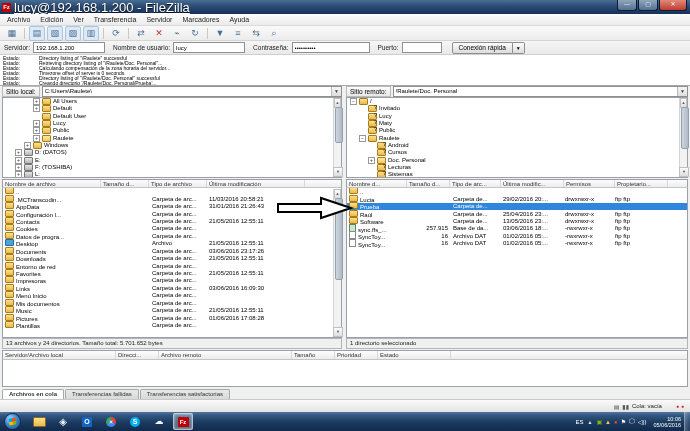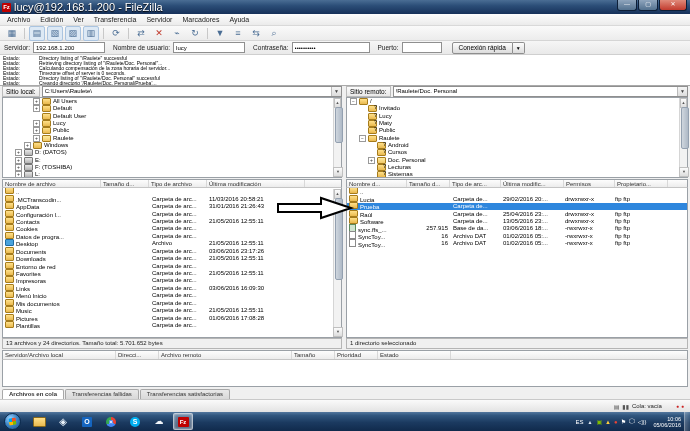--- a/index.html
+++ b/index.html
@@ -3,21 +3,21 @@
 <meta charset="utf-8">
 <style>
   html,body{margin:0;padding:0;}
   body{font-family:"Liberation Sans",sans-serif;background:#000;}
   #screen{position:relative;width:690px;height:431px;overflow:hidden;background:#f0f0f0;}
   .abs{position:absolute;box-sizing:border-box;}
 
   
   #titlebar{left:0;top:0;width:690px;height:14px;background:linear-gradient(180deg,#4a6d94 0%,#2c4e78 40%,#17315a 100%);color:#fff;display:flex;align-items:center;}
   #titlebar .appico{width:9px;height:9px;margin:0 3px 0 2px;background:#bf0000;color:#fff;font-size:6px;font-weight:bold;text-align:center;line-height:9px;border-radius:1px;}
-  #titlebar .title{font-size:11px;text-shadow:0 1px 1px #000;}
+  #titlebar .title{font-size:13px;text-shadow:0 1px 1px #000;text-decoration:underline;}
   .winbtns{position:absolute;right:3px;top:0;display:flex;}
   .winbtn{width:18px;height:10px;font-size:6px;line-height:9px;text-align:center;color:#fff;border:1px solid #0d1f38;border-top:none;background:linear-gradient(#8fa5bd,#53718f);border-radius:0 0 3px 3px;margin-left:1px;}
   .winbtn.close{background:linear-gradient(#e08a7a,#c23b2e);width:26px;}
 
   
   #menubar{left:0;top:14px;width:690px;height:12px;background:linear-gradient(#fdfdfd,#ebebeb);border-bottom:1px solid #d9d9d9;display:flex;align-items:center;padding-left:2px;}
   .menu-item{font-size:7px;color:#222;padding:0 5px;line-height:12px;}
 
   
   #toolbar{left:0;top:26px;width:690px;height:15px;background:linear-gradient(#fafafa,#ececec);border-bottom:1px solid #d5d5d5;display:flex;align-items:center;padding-left:3px;}

